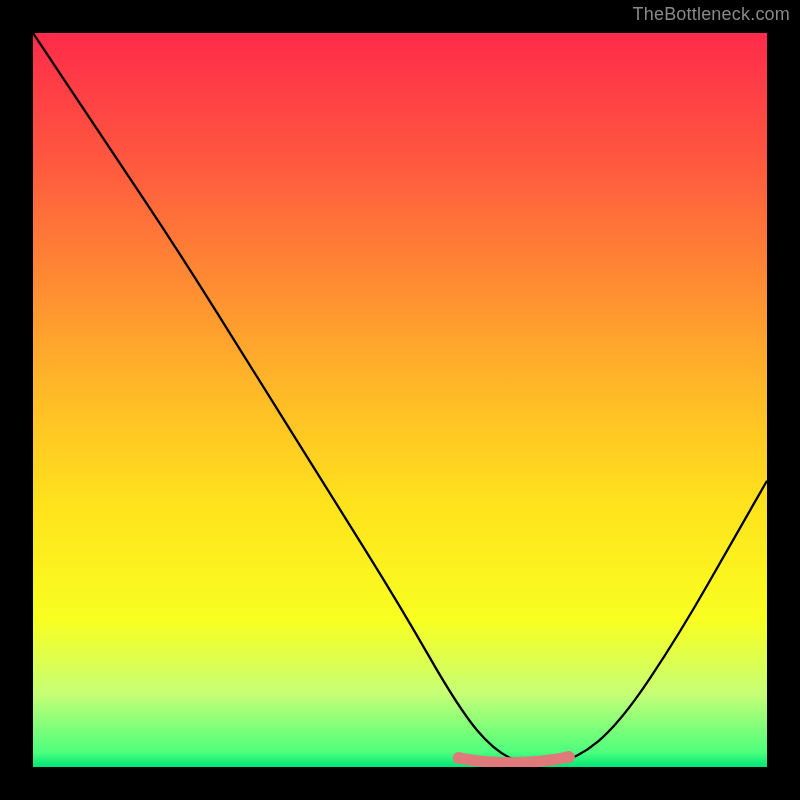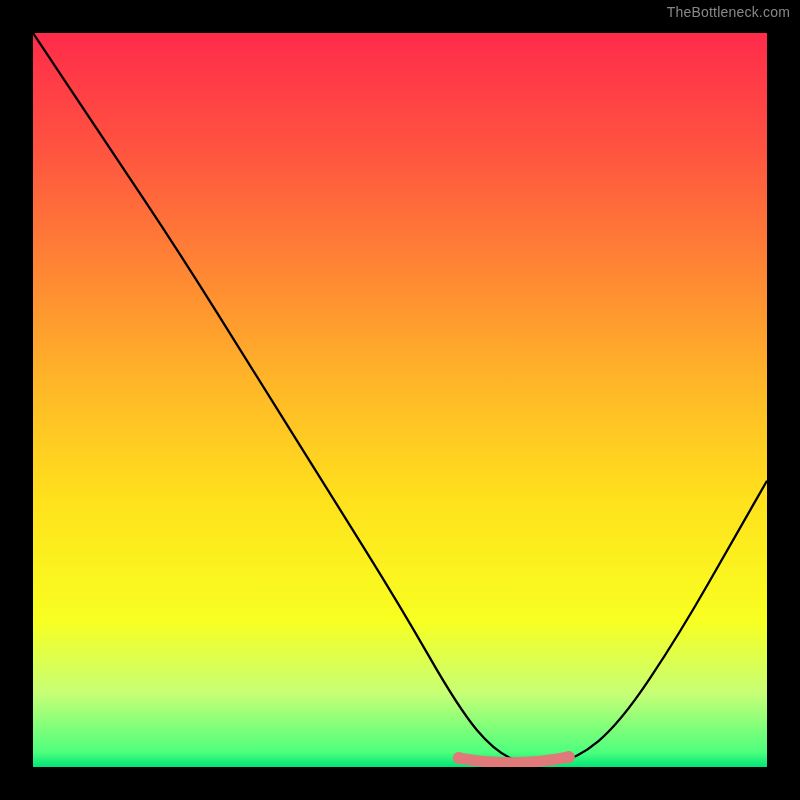--- a/index.html
+++ b/index.html
@@ -15,21 +15,21 @@
     width: 800px;
     height: 800px;
     background: #000;
     position: relative;
   }
   .watermark {
     position: absolute;
     top: 4px;
     right: 10px;
     color: #888;
-    font-size: 14px;
+    font-size: 18px;
     font-weight: 500;
     z-index: 10;
     letter-spacing: 0.2px;
   }
   .plot {
     position: absolute;
     left: 33px;
     top: 33px;
     width: 734px;
     height: 734px;

